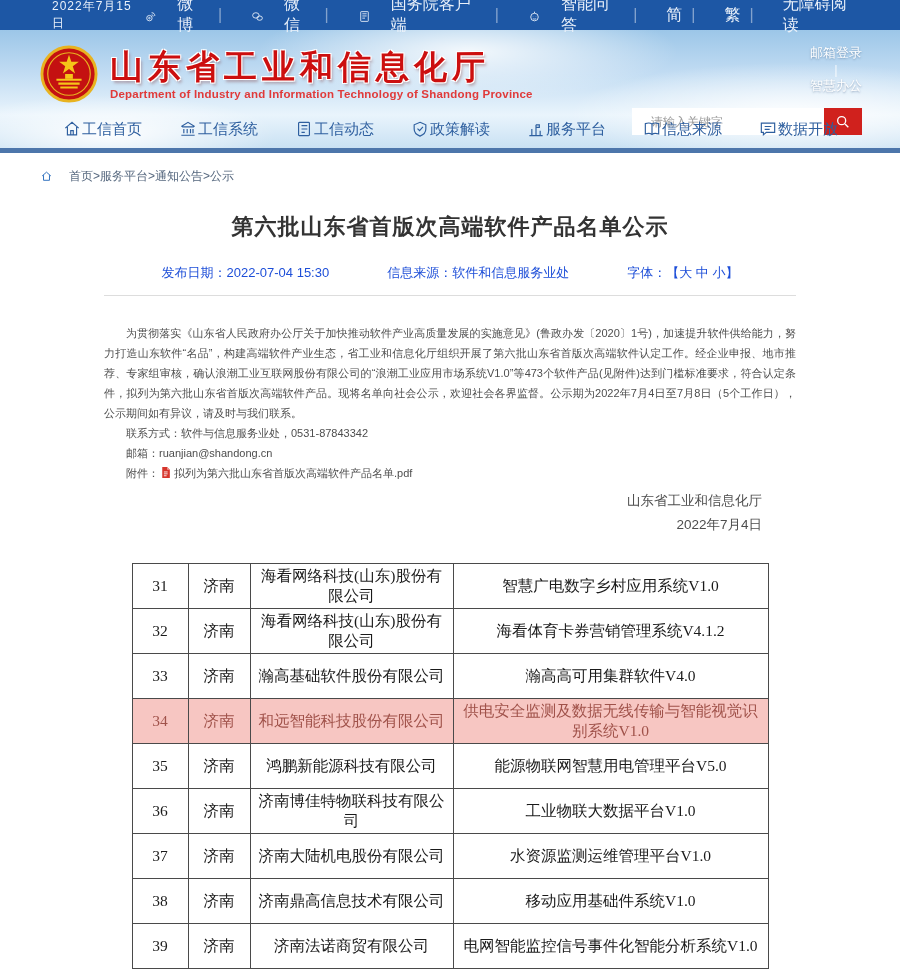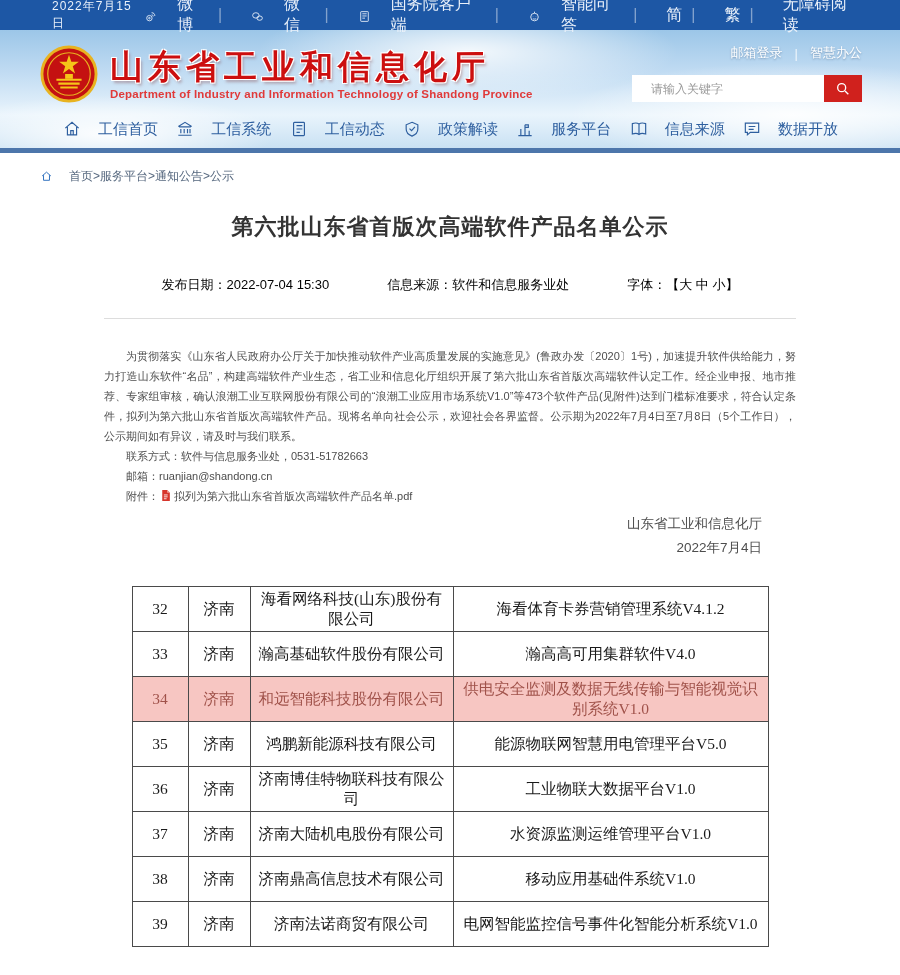--- a/index.html
+++ b/index.html
@@ -24,43 +24,43 @@
       radial-gradient(ellipse 320px 75px at 88% 72%, rgba(255,255,255,.9), rgba(255,255,255,0) 70%),
       linear-gradient(180deg,#9cc6e8 0%,#c3ddf3 38%,#e9f4fc 72%,#c9e1f3 100%);
   }
   .header-main { height:80px; display:flex; justify-content:space-between; padding:0 38px 0 40px; }
   .brand { display:flex; align-items:center; gap:12px; padding-top:8px; }
   .emblem { width:58px; height:58px; flex:0 0 auto; }
   .brand-text h1 { font-size:33px; font-weight:bold; color:#cc0f0f; letter-spacing:5px; line-height:36px;
     text-shadow:-1px -1px 0 #fff,1px -1px 0 #fff,-1px 1px 0 #fff,1px 1px 0 #fff,2px 3px 3px rgba(120,40,40,.35); }
   .brand-text .en { font-size:11.5px; color:#e03a3a; font-weight:bold; margin-top:3px; letter-spacing:.2px; }
   .header-right { display:flex; flex-direction:column; align-items:flex-end; padding-top:14px; }
-  .quick-links { display:flex; align-items:center; font-size:13px; color:#fff; }
+  .quick-links { display:flex; align-items:center; font-size:13px; color:#fff;flex-direction:column; }
   .quick-link { color:#fff; cursor:pointer; text-shadow:0 1px 2px rgba(60,90,130,.5); }
   .quick-sep { margin:0 12px; color:rgba(255,255,255,.8); }
   .searchbar { margin-top:13px; display:flex; }
   .search-input { width:192px; height:27px; border:none; outline:none; padding:0 19px; font-size:12px; color:#333; background:#fff; }
   .search-input::placeholder { color:#9a9a9a; }
   .search-btn { width:38px; height:27px; background:#d0211d; border:none; cursor:pointer; display:flex; align-items:center; justify-content:center; }
   .search-btn svg { width:16px; height:16px; stroke:#fff; fill:none; stroke-width:2; }
 
   
   .nav { height:38px; display:flex; align-items:center; justify-content:space-between; padding:0 62px; }
-  .nav-item { display:flex; align-items:center; gap:16px; color:#2e5f9f; font-size:15px; cursor:pointer; }
+  .nav-item { display:flex; align-items:center; gap:0; color:#2e5f9f; font-size:15px; cursor:pointer; }
   .nav-item svg { width:20px; height:20px; stroke:#2e5f9f; fill:none; stroke-width:1.4; }
   .nav-bar { height:5px; background:#4d76ab; }
 
   
   .breadcrumb { margin:15px 0 0 40px; display:flex; align-items:center; gap:16px; font-size:12px; color:#55677e; }
   .breadcrumb svg { width:13px; height:13px; stroke:#2d6fbd; fill:none; stroke-width:1.8; }
 
   
   .article { width:692px; margin:0 auto; }
   .article-title { margin-top:27px; text-align:center; font-size:22px; font-weight:bold; color:#333; letter-spacing:1px; }
-  .meta { margin-top:34px; display:flex; justify-content:center; gap:58px; font-size:13px; color:#000000; padding-bottom:24px; border-bottom:1px solid #ddd; }
+  .meta { margin-top:22px; display:flex; justify-content:center; gap:58px; font-size:13px; color:#1d4ed8; padding-bottom:13px; border-bottom:1px solid #ddd; }
   .meta .font-switch { cursor:pointer; }
   .body-text { margin-top:27px; font-size:11px; line-height:20px; color:#4d4d4d; text-align:justify; }
   .body-text p { text-indent:2em; }
   .attach-line { display:block; text-indent:2em; }
   .pdf-icon { display:inline-block; width:13px; height:13px; vertical-align:-2px; margin-right:2px; }
   .attach-link { color:#4d4d4d; text-decoration:none; cursor:pointer; }
   .signature-block { margin-top:6px; text-align:right; padding-right:34px; font-size:13.5px; color:#4d4d4d; line-height:24px; }
 
   
   .list-table { margin:26px auto 0; border-collapse:collapse; font-family:"Liberation Serif","DejaVu Serif",serif; font-size:15.5px; color:#1a1a1a; table-layout:fixed; width:636px; }
@@ -210,39 +210,45 @@
   <div class="meta">
     <span>发布日期：2022-07-04 15:30</span>
     <span>信息来源：软件和信息服务业处</span>
     <span>
       <span>字体：</span><span class="font-switch">【大 中 小】</span>
     </span>
   </div>
 
   <div class="body-text">
     <p>为贯彻落实《山东省人民政府办公厅关于加快推动软件产业高质量发展的实施意见》(鲁政办发〔2020〕1号)，加速提升软件供给能力，努力打造山东软件“名品”，构建高端软件产业生态，省工业和信息化厅组织开展了第六批山东省首版次高端软件认定工作。经企业申报、地市推荐、专家组审核，确认浪潮工业互联网股份有限公司的“浪潮工业应用市场系统V1.0”等473个软件产品(见附件)达到门槛标准要求，符合认定条件，拟列为第六批山东省首版次高端软件产品。现将名单向社会公示，欢迎社会各界监督。公示期为2022年7月4日至7月8日（5个工作日），公示期间如有异议，请及时与我们联系。</p>
-    <p>联系方式：软件与信息服务业处，0531-51782663</p>
+    <p>联系方式：软件与信息服务业处，0531-87843342</p>
     <p>邮箱：ruanjian@shandong.cn</p>
     <p class="attach-line">
       <span>附件：</span><svg class="pdf-icon" viewBox="0 0 24 24">
           <path d="M6 2 h9 l5 5 v15 H6 Z" fill="#d6352c"></path>
           <path d="M15 2 v5 h5" fill="#f2a19b"></path>
           <path d="M9 11 h7 M9 14.5 h7 M9 18 h5" stroke="#fff" stroke-width="1.6" fill="none"></path>
         </svg><a class="attach-link">拟列为第六批山东省首版次高端软件产品名单.pdf</a>
     </p>
   </div>
 
   <div class="signature-block">
     <div>山东省工业和信息化厅</div>
     <div>2022年7月4日</div>
   </div>
 
   <table class="list-table">
     <tbody>
       <tr>
+        <td class="col-no">31</td>
+        <td class="col-city">济南</td>
+        <td class="col-company">海看网络科技(山东)股份有限公司</td>
+        <td class="col-product">智慧广电数字乡村应用系统V1.0</td>
+      </tr>
+      <tr>
         <td class="col-no">32</td>
         <td class="col-city">济南</td>
         <td class="col-company">海看网络科技(山东)股份有限公司</td>
         <td class="col-product">海看体育卡券营销管理系统V4.1.2</td>
       </tr>
       <tr>
         <td class="col-no">33</td>
         <td class="col-city">济南</td>
         <td class="col-company">瀚高基础软件股份有限公司</td>
         <td class="col-product">瀚高高可用集群软件V4.0</td>

